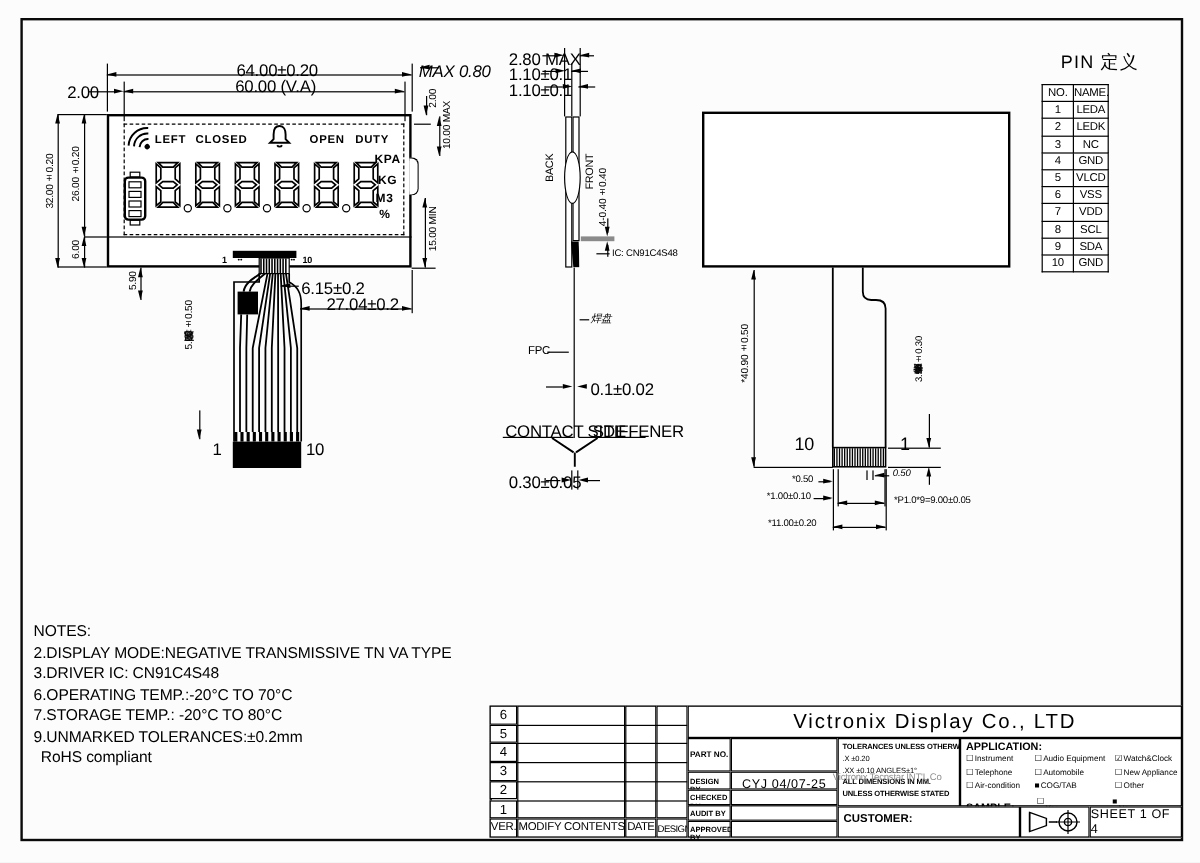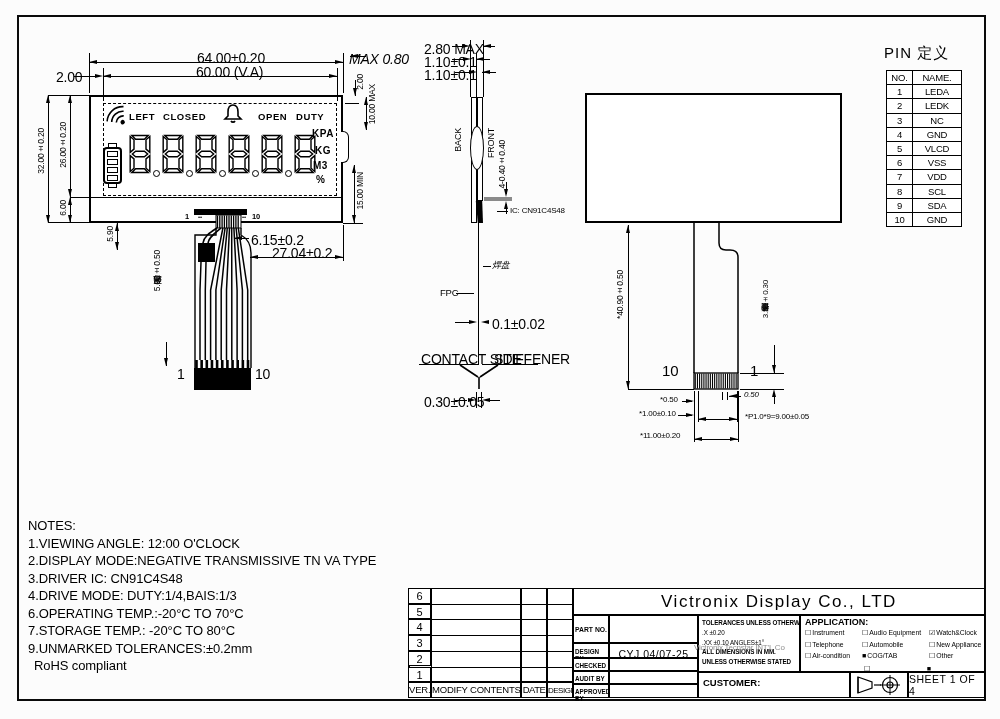--- a/index.html
+++ b/index.html
@@ -383,21 +383,21 @@
     <div class="lab" style="left:750px;top:363px;font-size:15px;">1</div>
     <div class="lab" style="left:660px;top:396px;font-size:8px;">*0.50</div>
     <div class="lab" style="left:744px;top:391px;font-size:8px;font-style:italic;">0.50</div>
     <div class="lab" style="left:639px;top:410px;font-size:8px;">*1.00±0.10</div>
     <div class="lab" style="left:745px;top:413px;font-size:8px;">*P1.0*9=9.00±0.05</div>
     <div class="lab" style="left:640px;top:432px;font-size:8px;">*11.00±0.20</div>
   </div>
 
   <div>
     <div class="lab" style="left:884px;top:45px;font-size:15px;letter-spacing:1px;">PIN 定义</div>
-    <table class="pin" style="left:886px;top:70px;width:76px;">
+    <table class="pin" style="left:868px;top:70px;width:56px;">
       <tbody>
           <tr>
             <td style="width:26px;">NO.</td>
             <td>NAME.</td>
           </tr>
       <tr>
             <td>1</td>
             <td>LEDA</td>
           </tr>
       <tr>
@@ -435,24 +435,22 @@
       <tr>
             <td>10</td>
             <td>GND</td>
           </tr>
     </tbody>
       </table>
   </div>
 
   <div style="position:absolute;left:28px;top:517px;">
     <div class="note-line">NOTES:</div>
-    <div class="note-line">1.VIEWING ANGLE: 12:00 O'CLOCK</div>
     <div class="note-line">2.DISPLAY MODE:NEGATIVE TRANSMISSIVE TN VA TYPE</div>
     <div class="note-line">3.DRIVER IC: CN91C4S48</div>
-    <div class="note-line">4.DRIVE MODE: DUTY:1/4,BAIS:1/3</div>
     <div class="note-line">6.OPERATING TEMP.:-20°C TO 70°C</div>
     <div class="note-line">7.STORAGE TEMP.: -20°C TO 80°C</div>
     <div class="note-line">9.UNMARKED TOLERANCES:±0.2mm</div>
     <div class="note-line" style="padding-left:6px;">RoHS compliant</div>
   </div>
 
   <div>
     <div style="position:absolute;left:408px;top:588px;width:577px;height:110px;border:2px solid #000;"></div>
 
     <div>

